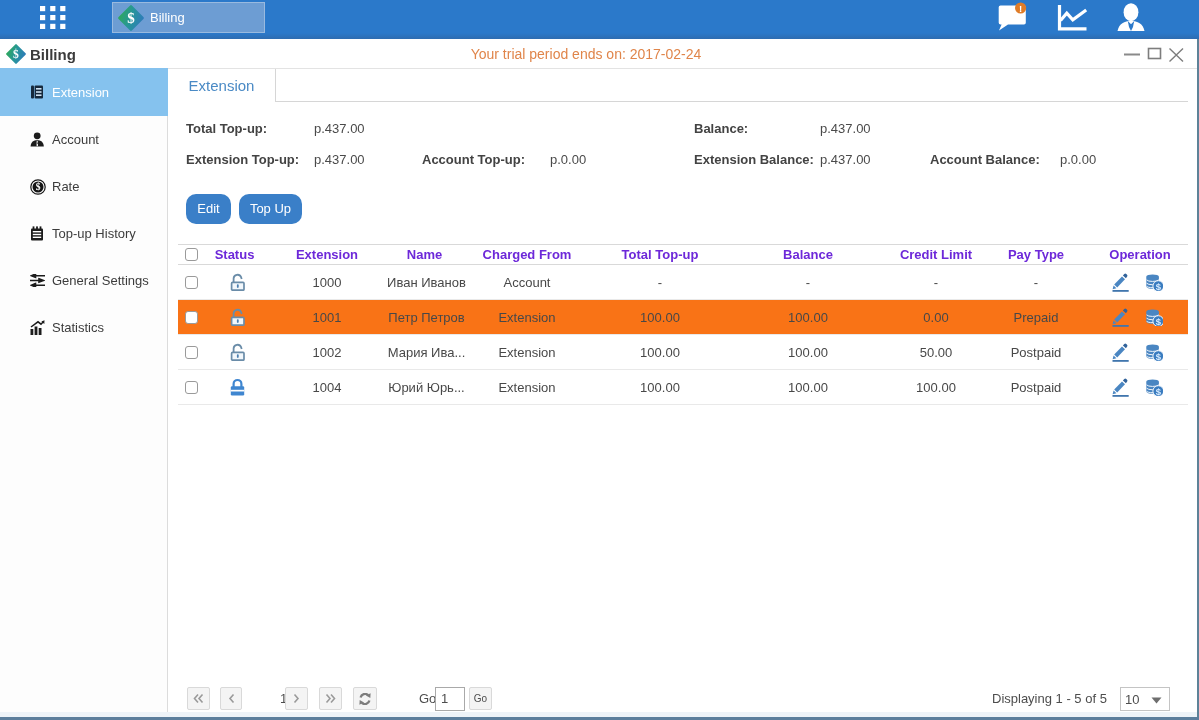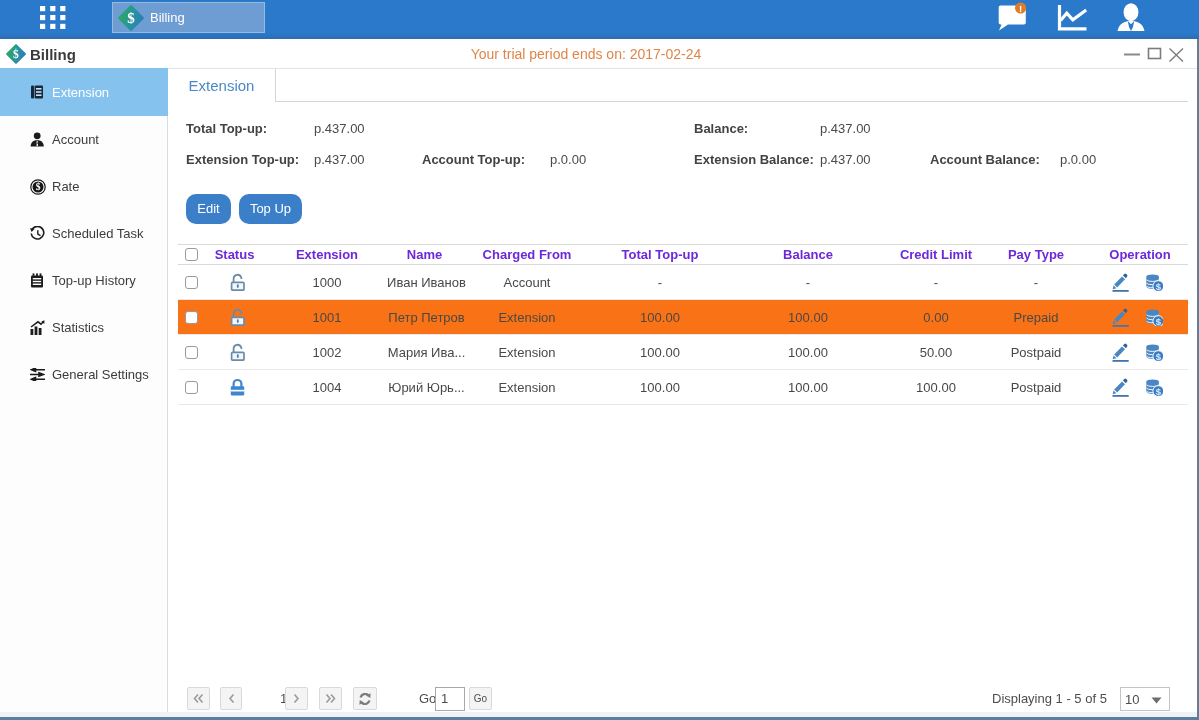--- a/index.html
+++ b/index.html
@@ -193,56 +193,48 @@
   </div>
   <div class="mitem">
     <svg width="16" height="16" viewBox="0 0 16 16">
       <circle cx="8" cy="8" r="7.2" fill="none" stroke="#151515" stroke-width="1.2"></circle>
       <circle cx="8" cy="8" r="5.5" fill="#151515"></circle>
       <text x="8" y="11.4" font-size="9.5" font-weight="bold" fill="#fff" text-anchor="middle" font-family="Liberation Serif, serif">$</text>
     </svg>
     <span class="lbl">Rate</span>
   </div>
   <div class="mitem">
-    <svg width="15" height="15" viewBox="0 0 15 15">
-      <path d="M2.2 3.2 A 6.3 6.3 0 1 1 1.2 7.5" fill="none" stroke="#1c1c1c" stroke-width="1.6"></path>
-      <path d="M0 2.2 L4.7 2.8 L1.6 6.1 z" fill="#1c1c1c"></path>
-      <path d="M7.8 4.2 V 8 L10.5 9.6" fill="none" stroke="#1c1c1c" stroke-width="1.4"></path>
-    </svg>
-    <span class="lbl">Scheduled Task</span>
-  </div>
-  <div class="mitem">
     <svg width="14" height="15" viewBox="0 0 14 15">
       <rect x="1" y="2.4" width="12" height="12" rx="1" fill="#1c1c1c"></rect>
       <rect x="2.6" y="0.4" width="1.8" height="3" fill="#1c1c1c"></rect>
         <rect x="6.1" y="0.4" width="1.8" height="3" fill="#1c1c1c"></rect>
         <rect x="9.6" y="0.4" width="1.8" height="3" fill="#1c1c1c"></rect>
       <rect x="2.8" y="5" width="8.4" height="1.4" fill="#fff"></rect>
       <rect x="2.8" y="7.8" width="8.4" height="1.4" fill="#fff"></rect>
       <rect x="2.8" y="10.6" width="8.4" height="1.4" fill="#fff"></rect>
     </svg>
     <span class="lbl">Top-up History</span>
   </div>
   <div class="mitem">
+    <svg width="15" height="13" viewBox="0 0 15 13">
+      <path d="M15 1.7 H3 M5.5 0 L1.5 1.7 L5.5 3.4 z" stroke="#1c1c1c" stroke-width="1.6" fill="#1c1c1c"></path>
+      <path d="M0 6.5 H11 M9 4.8 L13.5 6.5 L9 8.2 z" stroke="#1c1c1c" stroke-width="1.6" fill="#1c1c1c"></path>
+      <path d="M15 11.3 H3 M5.5 9.6 L1.5 11.3 L5.5 13 z" stroke="#1c1c1c" stroke-width="1.6" fill="#1c1c1c"></path>
+    </svg>
+    <span class="lbl">General Settings</span>
+  </div>
+  <div class="mitem">
     <svg width="15" height="15" viewBox="0 0 15 15">
       <rect x="0.5" y="9" width="2.8" height="6" fill="#1c1c1c"></rect>
       <rect x="4.6" y="6.5" width="2.8" height="8.5" fill="#1c1c1c"></rect>
       <rect x="8.7" y="8" width="2.8" height="7" fill="#1c1c1c"></rect>
       <path d="M1 7 L8 1.8 L11 4.2 L13.5 1.6" fill="none" stroke="#1c1c1c" stroke-width="1.5"></path>
       <path d="M14.5 0.2 L14.3 4 L11.4 1.4 z" fill="#1c1c1c"></path>
     </svg>
     <span class="lbl">Statistics</span>
-  </div>
-  <div class="mitem">
-    <svg width="15" height="13" viewBox="0 0 15 13">
-      <path d="M15 1.7 H3 M5.5 0 L1.5 1.7 L5.5 3.4 z" stroke="#1c1c1c" stroke-width="1.6" fill="#1c1c1c"></path>
-      <path d="M0 6.5 H11 M9 4.8 L13.5 6.5 L9 8.2 z" stroke="#1c1c1c" stroke-width="1.6" fill="#1c1c1c"></path>
-      <path d="M15 11.3 H3 M5.5 9.6 L1.5 11.3 L5.5 13 z" stroke="#1c1c1c" stroke-width="1.6" fill="#1c1c1c"></path>
-    </svg>
-    <span class="lbl">General Settings</span>
   </div>
 </div>
 
 <div class="main">
   <div class="tabrow">
     <div class="line"></div>
     <div class="tab">Extension</div>
   </div>
 
   <div class="fld" style="left:18px; top:52px"><b>Total Top-up:</b></div>

